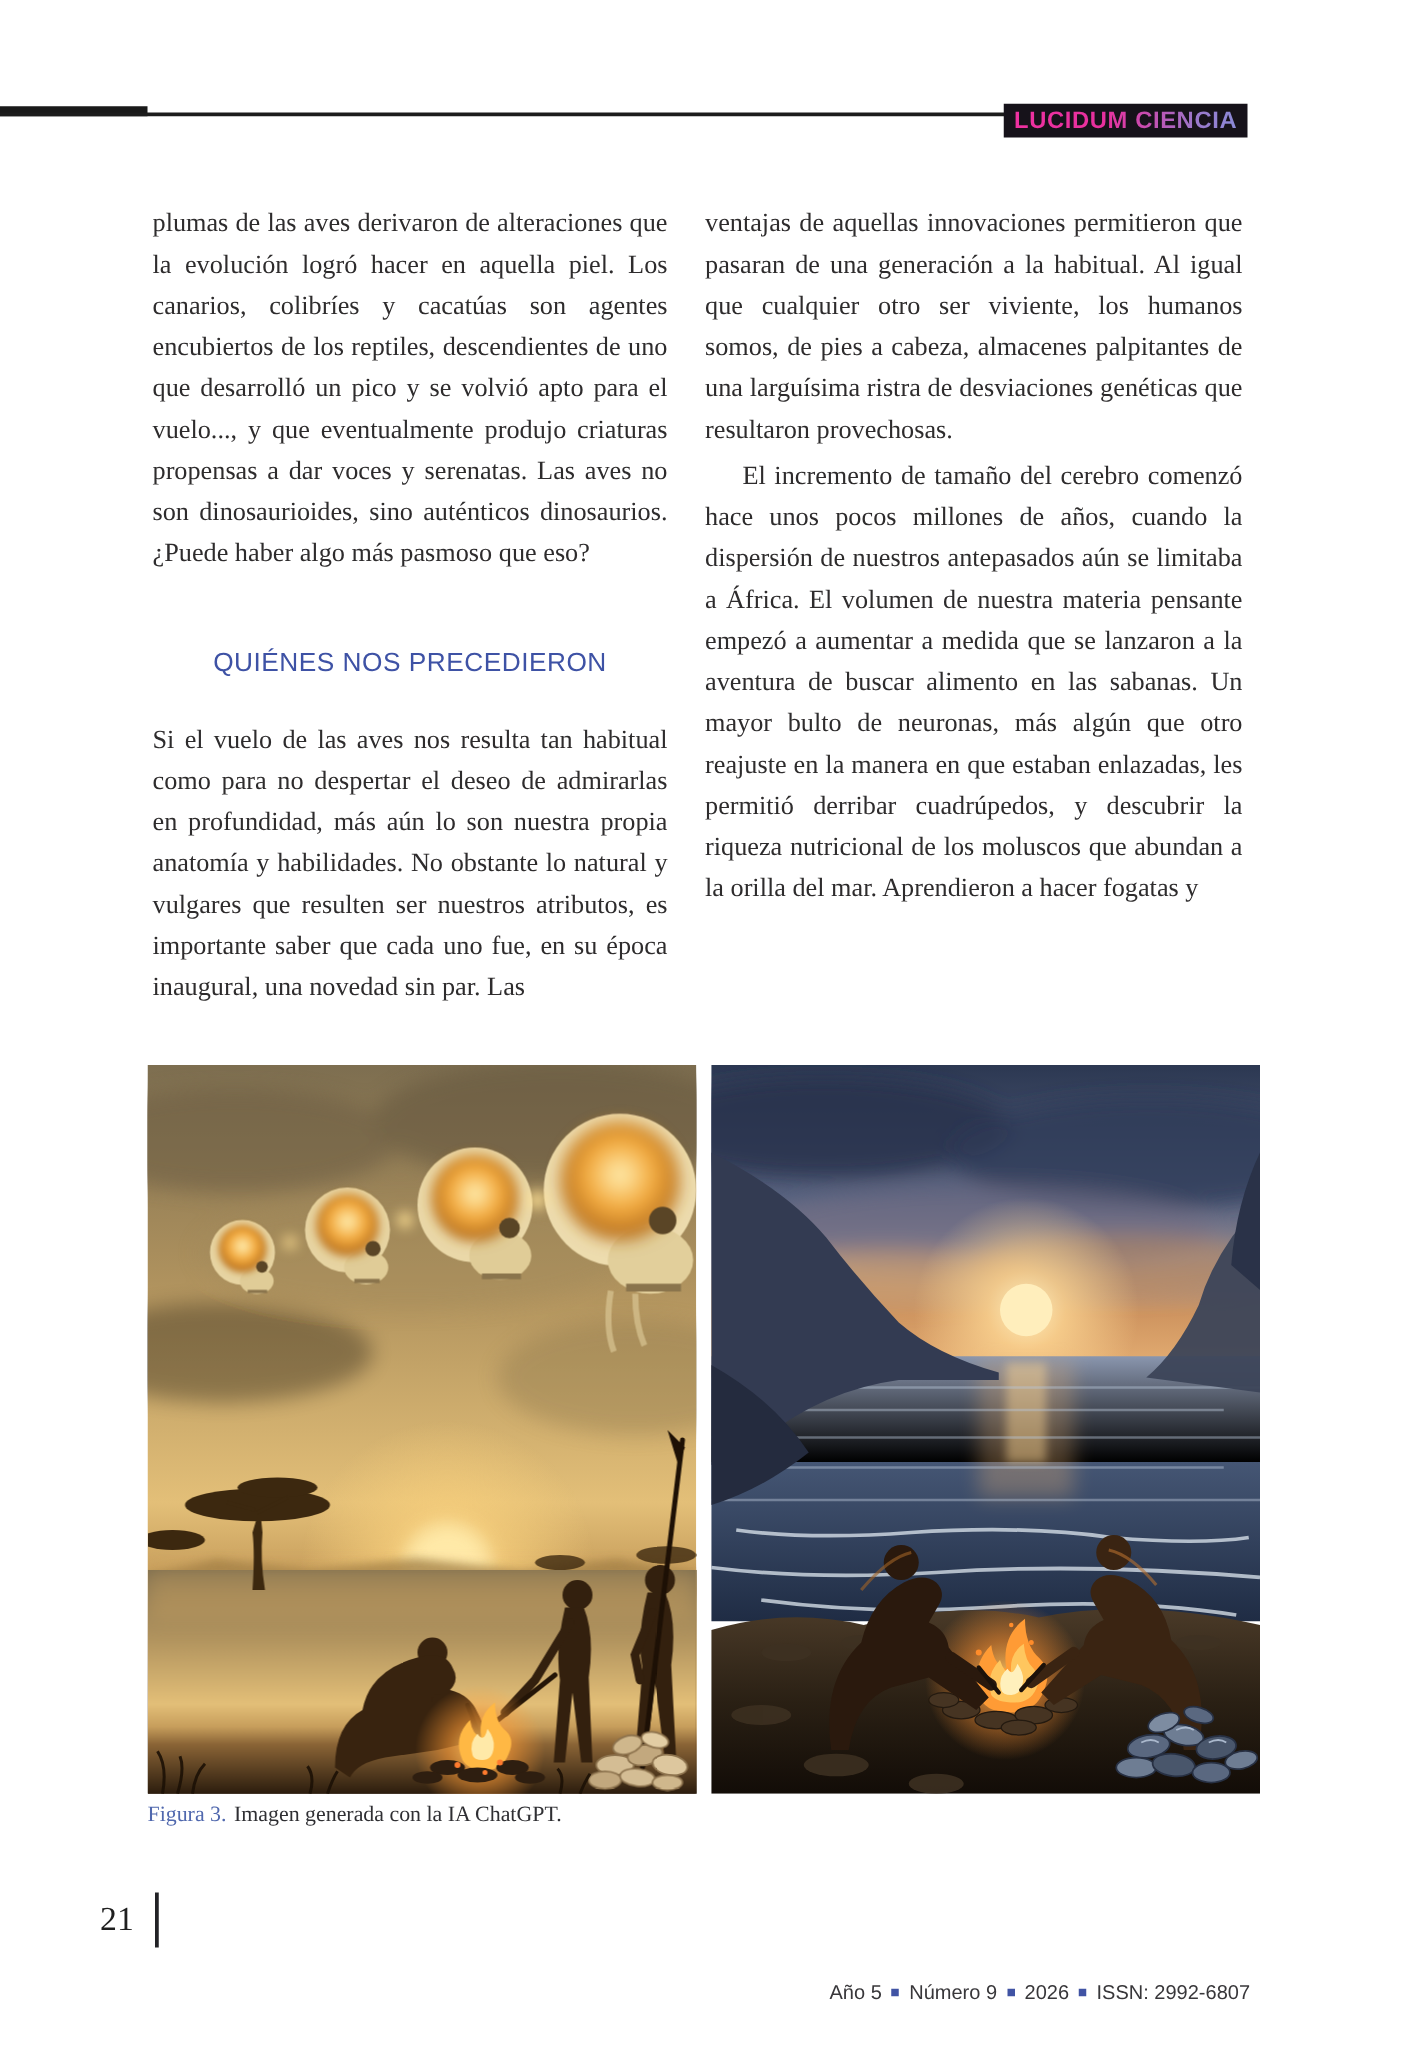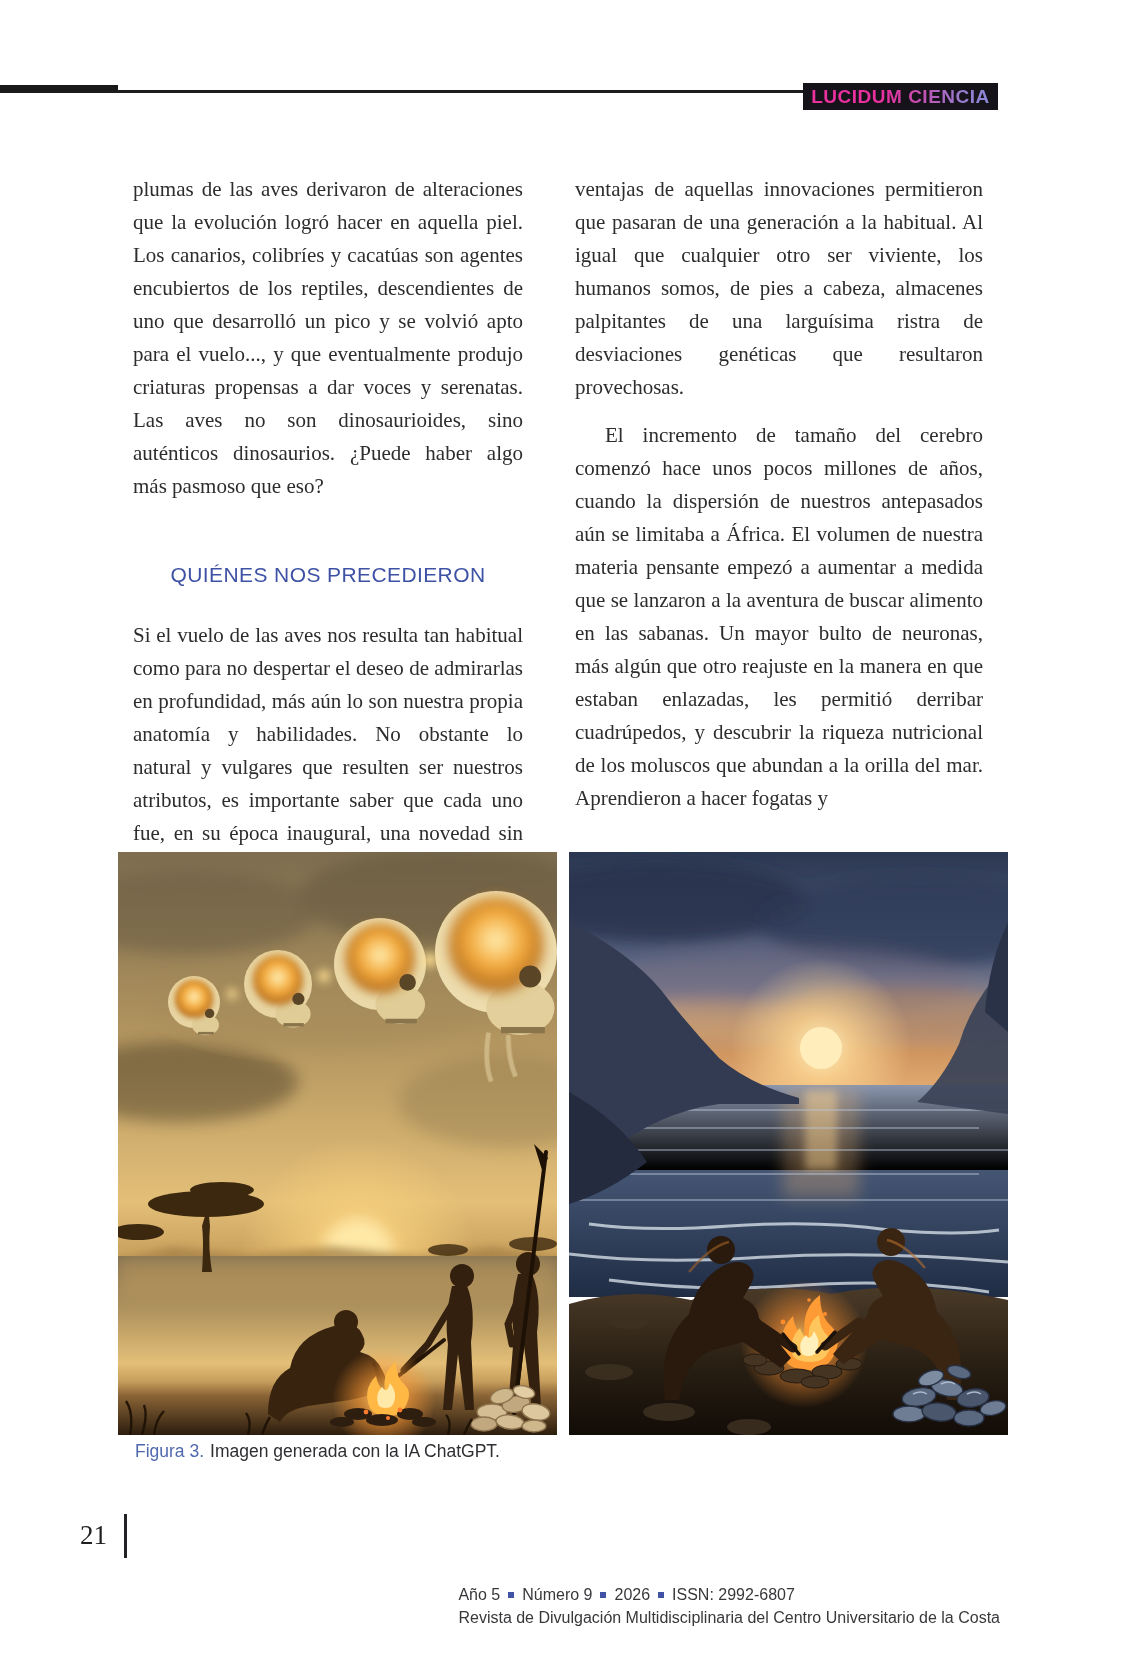--- a/index.html
+++ b/index.html
@@ -14,30 +14,30 @@
   .brand-box span{
     font-family:"Liberation Sans",sans-serif;font-weight:bold;font-size:19px;letter-spacing:.5px;
     background:linear-gradient(90deg,#ee31a1 0%,#e8309e 40%,#c251b2 62%,#9a79cc 82%,#8b8ad8 100%);
     -webkit-background-clip:text;background-clip:text;color:transparent;white-space:nowrap;}
 
   
   .col{position:absolute;top:158px;font-size:21px;line-height:33px;color:#2e2c2d;
     text-align:justify;hyphens:auto;-webkit-hyphens:auto;}
   .col-left{left:118px;width:420px;}
   .col-right{left:560px;width:438px;}
-  .col p{margin:15px;}
+  .col p{margin:4px;}
   .col p.indent{text-indent:30px;}
   .section-heading{font-family:"Liberation Sans",sans-serif;font-weight:normal;font-size:21px;
     letter-spacing:.4px;color:#3e52a5;margin:57px 0 29px 0;line-height:30px;text-align:center;}
 
   
   .figure{position:absolute;left:118px;top:852px;width:890px;height:583px;display:flex;gap:12px;}
   .figure svg{display:block;height:583px;}
-  .caption{position:absolute;left:118px;top:1441px;font-family:Liberation Sans, sans-serif;
-    font-size:17.5px;color:#2f2f33;margin-left:17px;}
+  .caption{position:absolute;left:118px;top:1441px;font-family:Liberation Serif, serif;
+    font-size:17.5px;color:#2f2f33;}
   .caption .cap-label{color:#5068ae;margin-right:6px;}
 
   
   .page-number{position:absolute;left:80px;top:1520px;font-size:27px;color:#1f1f1f;font-family:"Liberation Serif",serif;}
   .footer-divider{position:absolute;left:124px;top:1514px;width:3px;height:44px;background:#222226;}
   .footer-right{position:absolute;right:123px;top:1583px;text-align:left;
     font-family:"Liberation Sans",sans-serif;font-size:16px;color:#38373a;line-height:23px;}
   .issue-line{white-space:nowrap;}
   .issue-line .sq{display:inline-block;width:6px;height:6px;background:#4053a4;
     margin:0 8px;vertical-align:2px;}
@@ -368,17 +368,16 @@
     <span class="cap-label">Figura 3.</span><span>Imagen generada con la IA ChatGPT.</span>
   </div>
 
   <div>
     <div class="page-number">21</div>
     <div class="footer-divider"></div>
     <div class="footer-right">
       <div class="issue-line">
         <span>Año 5</span><span class="sq"></span><span>Número 9</span><span class="sq"></span><span>2026</span><span class="sq"></span><span>ISSN: 2992-6807</span>
       </div>
-      <div class="journal-line">Revista de Divulgación Multidisciplinaria del Centro Universitario de la Costa</div>
     </div>
   </div>
 
 </div>
 
 </body></html>

